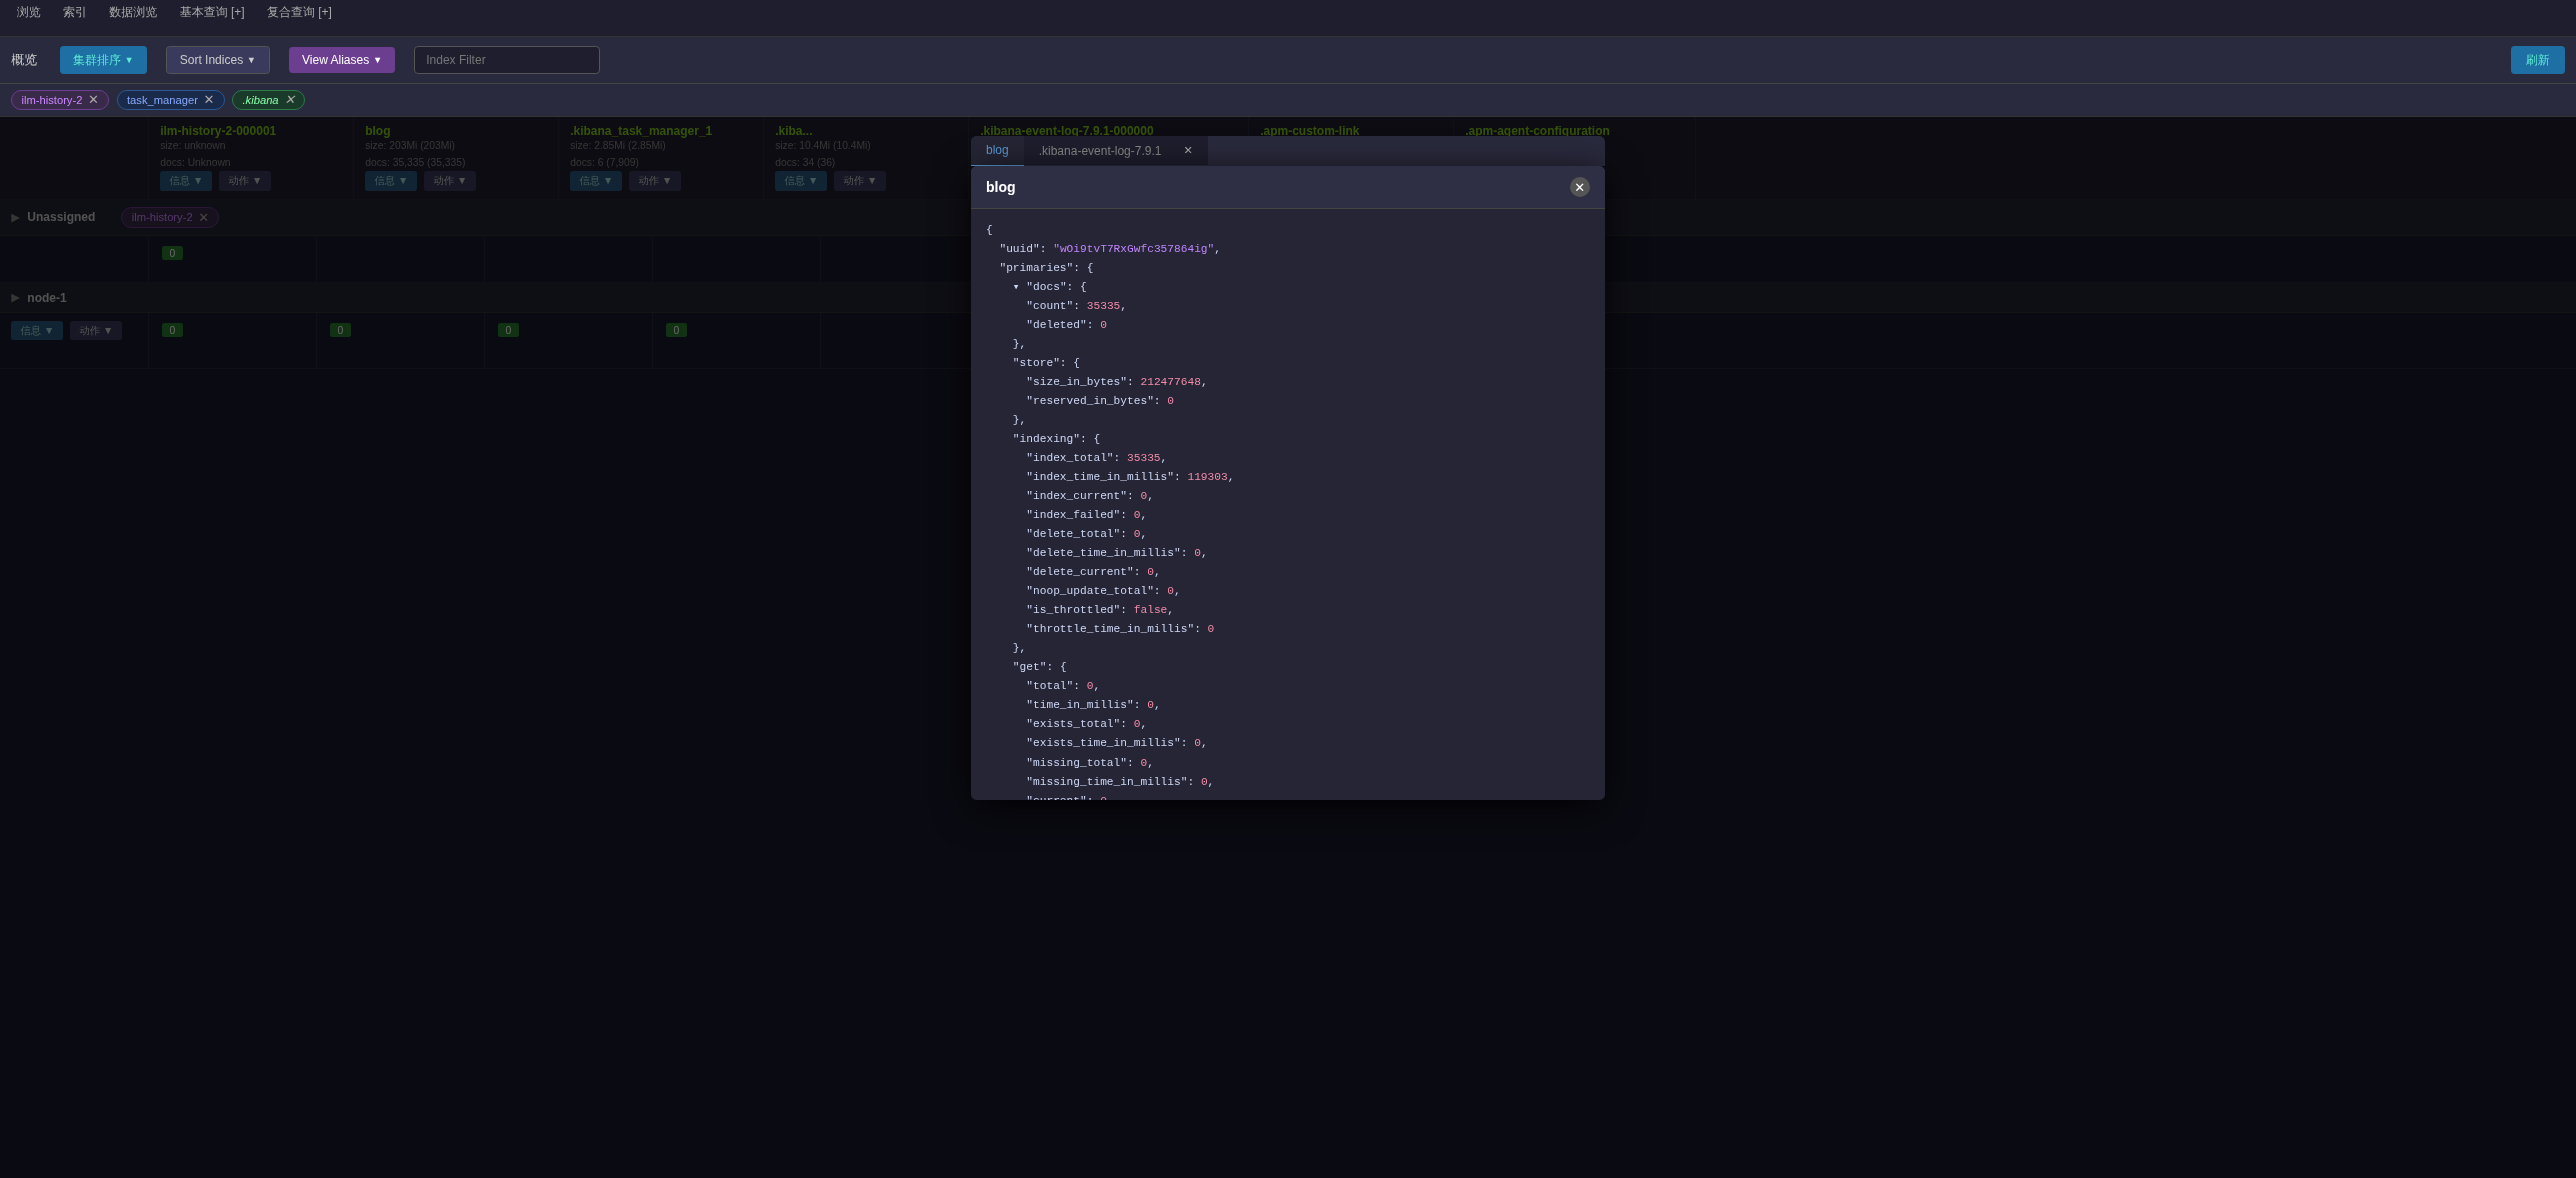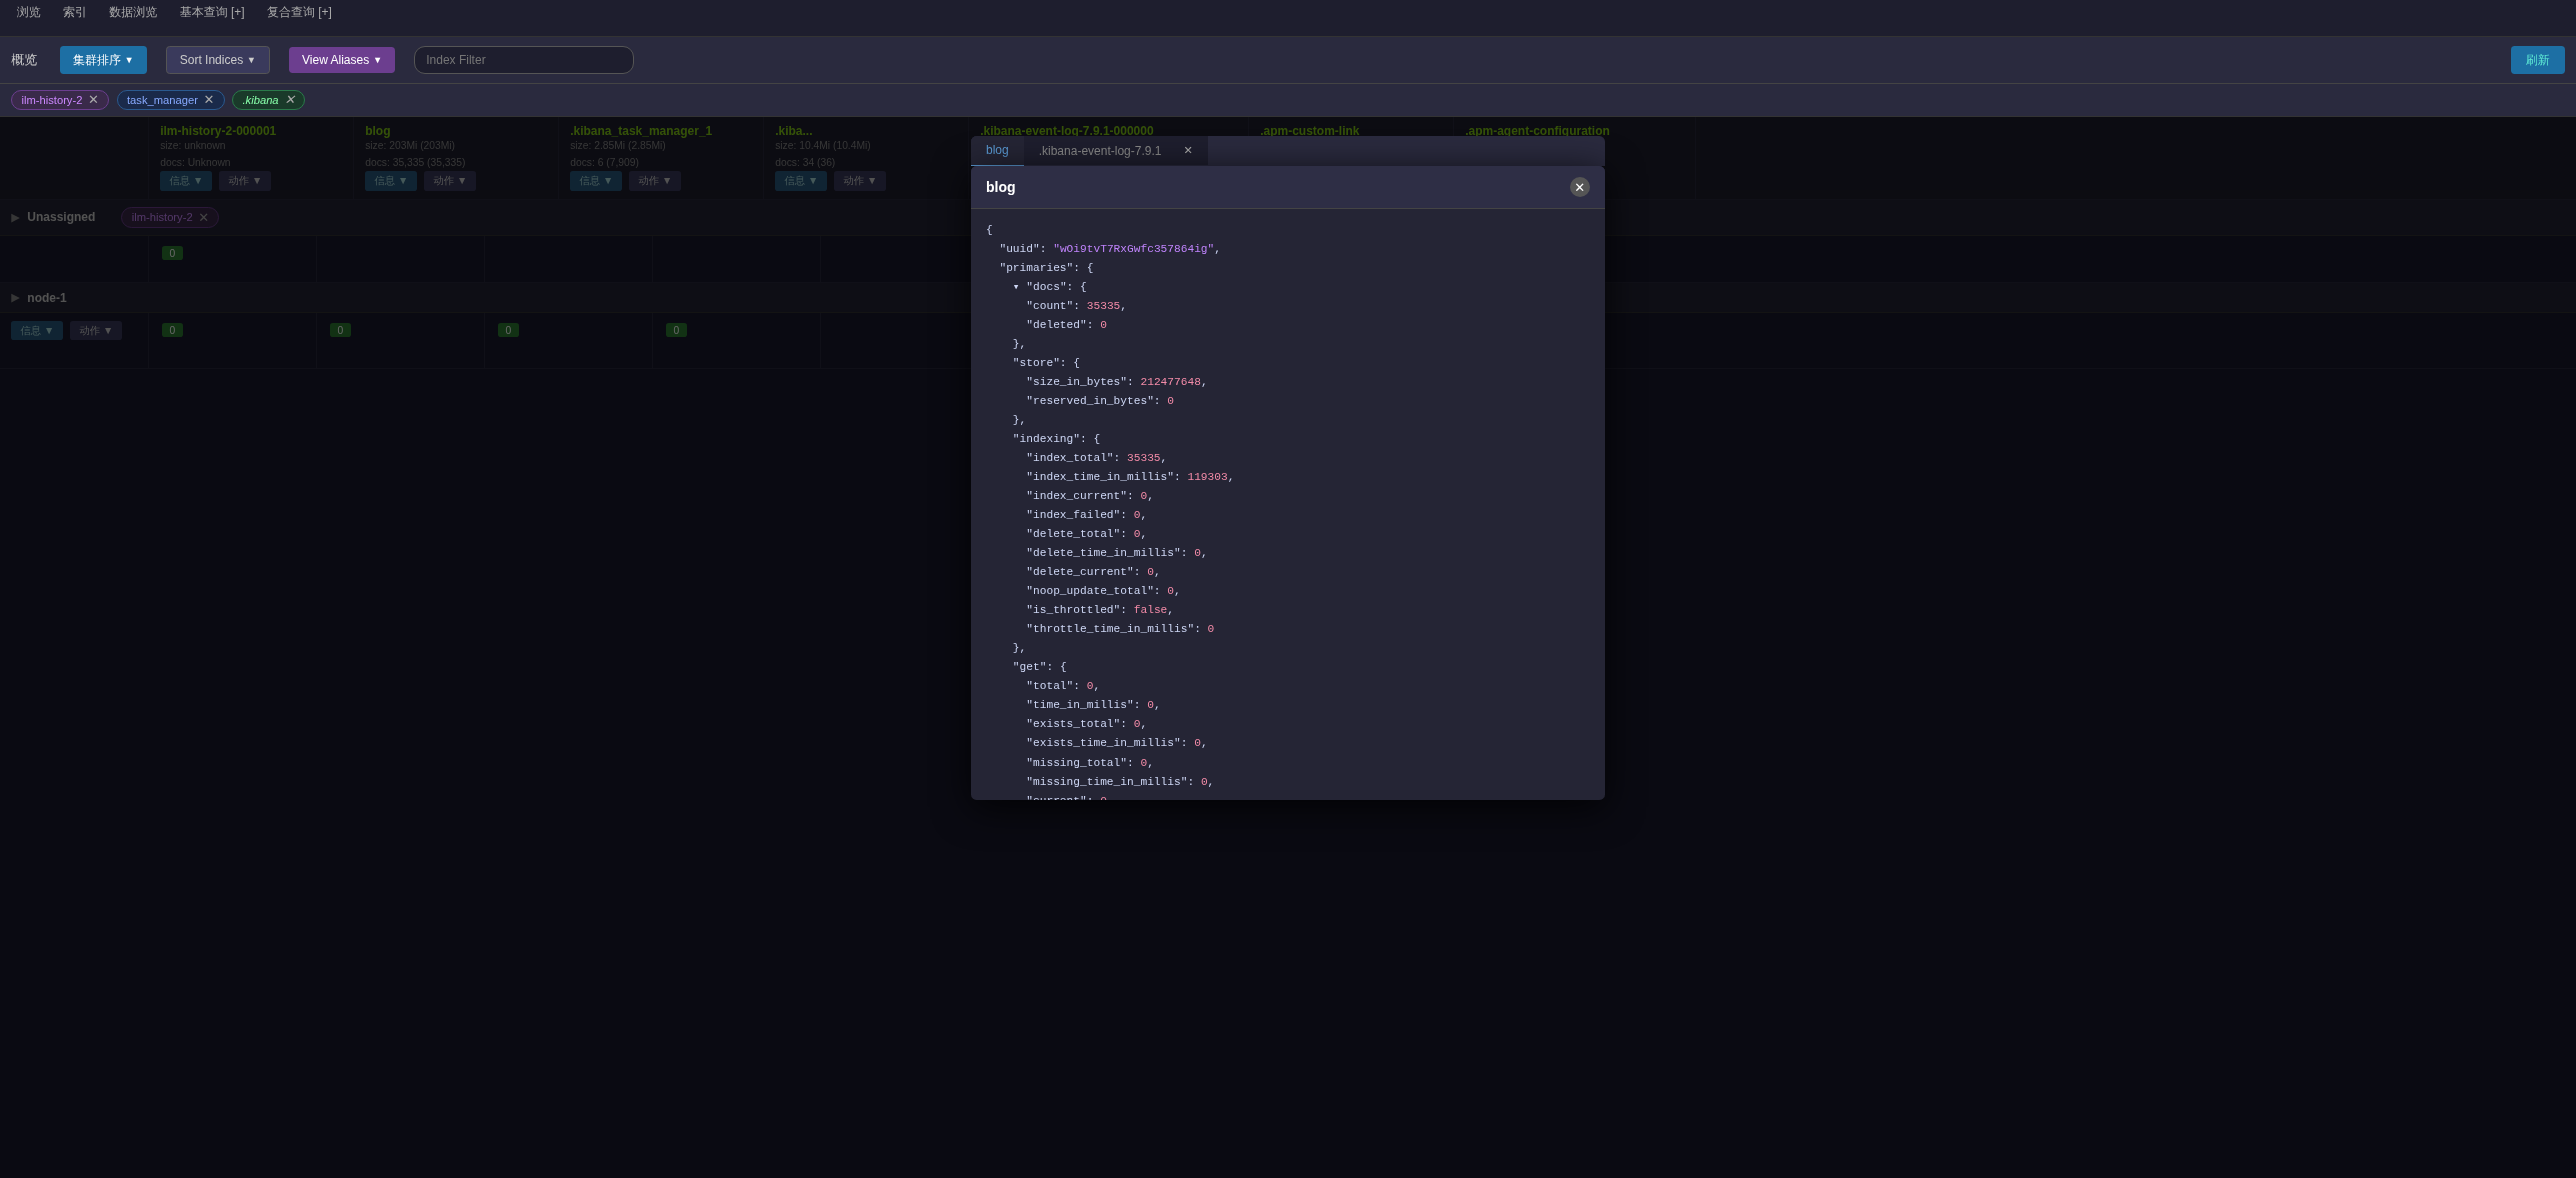--- a/index.html
+++ b/index.html
@@ -51,43 +51,43 @@
       border-radius: 3.7px;
       border: none;
       cursor: pointer;
       font-size: 12px;
       display: flex;
       align-items: center;
       gap: 3.7px;
     }
     .btn-primary {
       background: #1d6fa4;
-      color: #ffffff;
+      color: #5eead4;
     }
     .btn-secondary {
       background: #3a3a5c;
       color: #ccc;
       border: 0.9px solid #555;
     }
     .btn-accent {
       background: #6c3e8f;
       color: #fff;
     }
     .btn-dropdown::after {
       content: ' ▼';
       font-size: 9.3px;
     }
     .search-input {
       background: #1e1e2e;
       border: 0.9px solid #555;
       color: #ccc;
       padding: 5.6px 11.2px;
-      border-radius: 11px;
-      font-size: 12px;
-      width: 220px;
+      border-radius: 4px;
+      font-size: 12px;
+      width: 186px;
     }
     .btn-refresh {
       margin-left: auto;
       background: #1d6fa4;
       color: #5eead4;
       padding: 5.6px 15px;
       border-radius: 3.7px;
       border: none;
       cursor: pointer;
       font-size: 12px;

